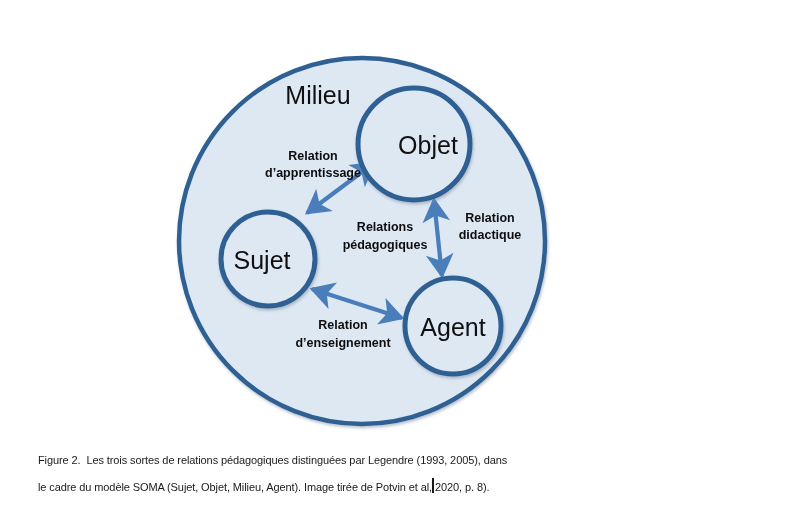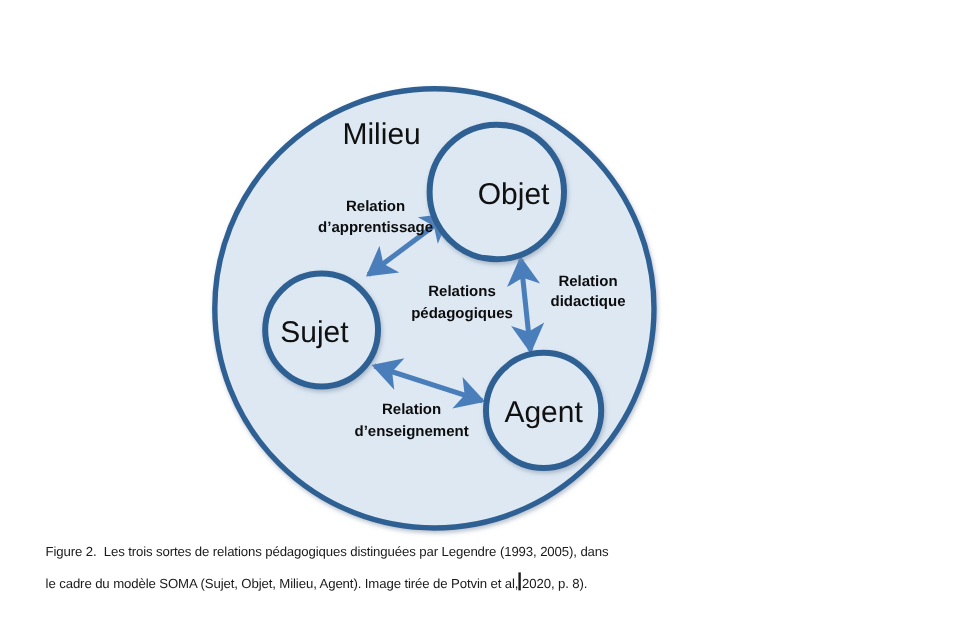--- a/index.html
+++ b/index.html
@@ -16,21 +16,21 @@
   }
   #figure-root {
     position: absolute;
     left: 0; top: 0;
     width: 800px;
     height: 519px;
   }
   #diagram-area {
     position: absolute;
     left: 0;
-    top: 16px;
+    top: 0;
     width: 776px;
     height: 437px;
   }
   #diagram-svg {
     display: block;
     width: 800px;
     height: 437px;
   }
   .node-label {
     font-family: "Liberation Sans", sans-serif;

